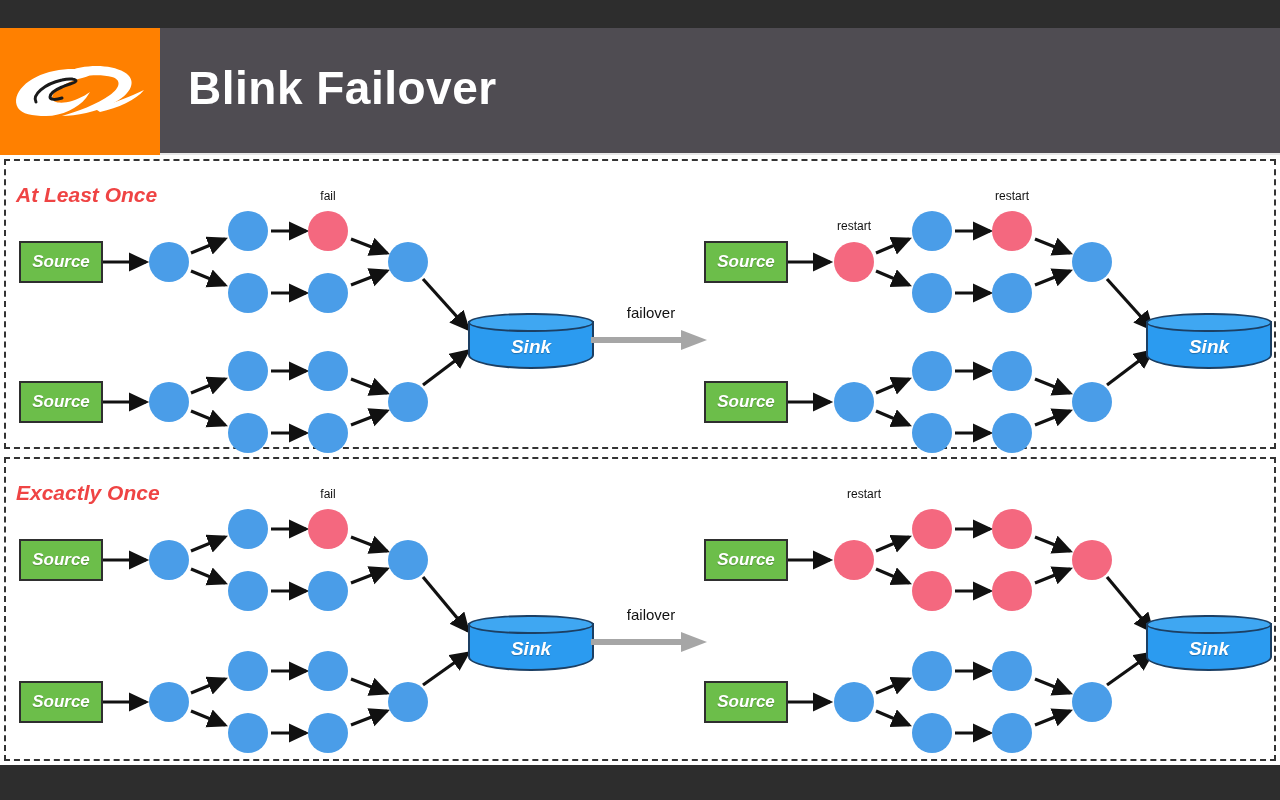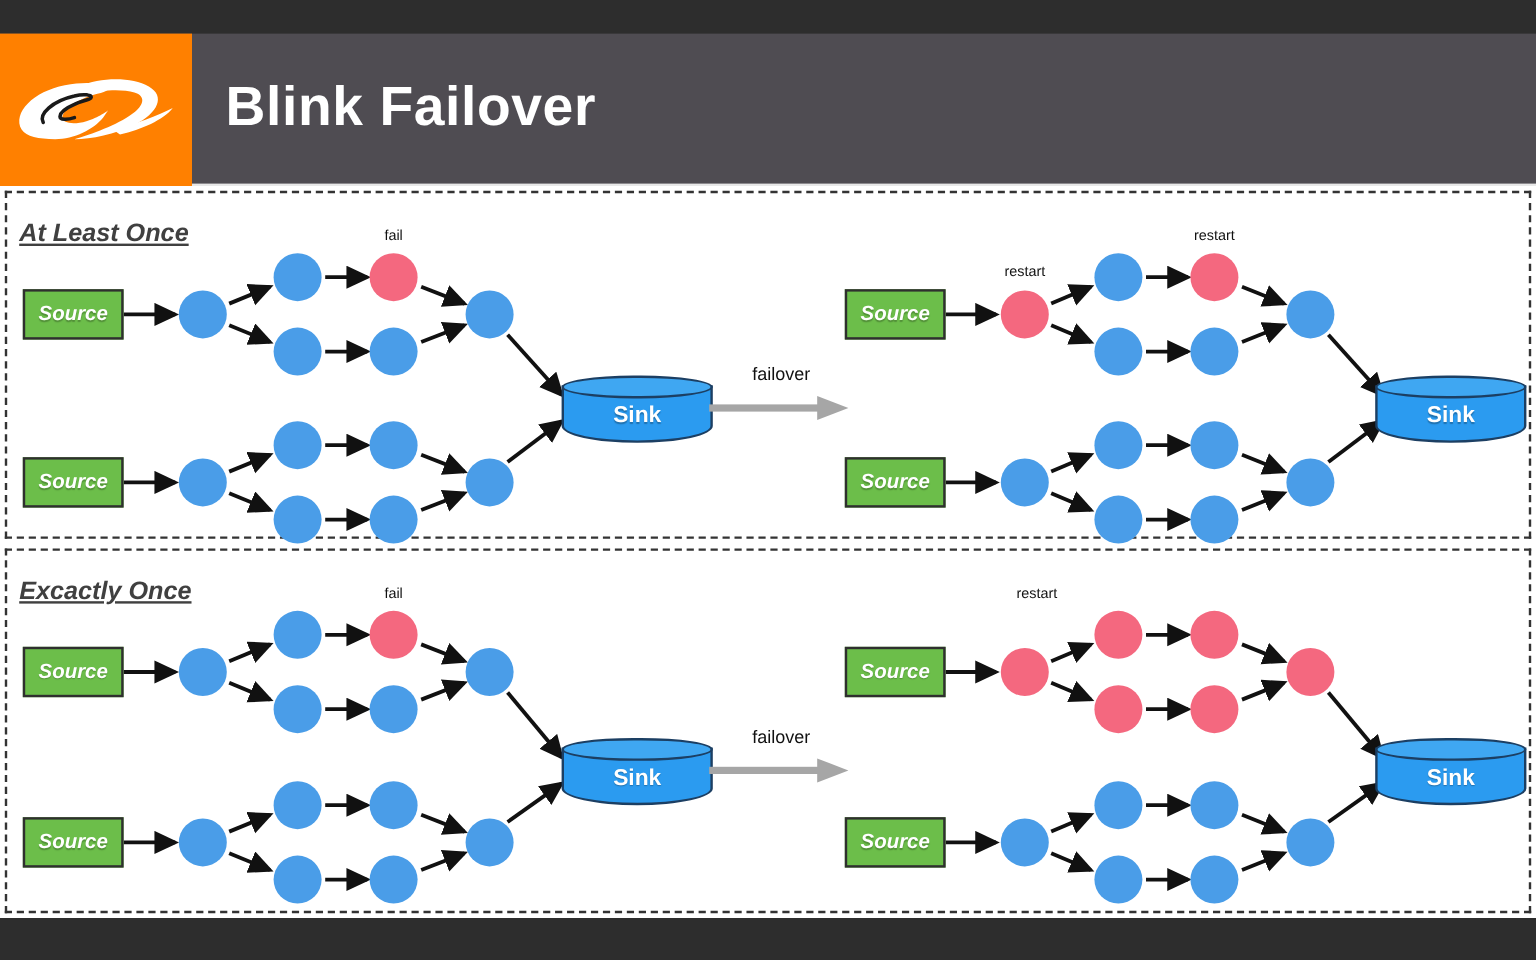--- a/index.html
+++ b/index.html
@@ -35,42 +35,42 @@
     border:2px dashed #333333;
     box-sizing:border-box;
     background:#ffffff;
   }
   #panel-alo{top:4px;height:290px;}
   #panel-eo{top:302px;height:304px;}
 
   .panel-title{
     position:absolute;left:10px;top:22px;
     font-size:21px;font-weight:bold;font-style:italic;
-    color:#404040;white-space:nowrap;text-decoration:underline;
+    color:#ef4444;white-space:nowrap;
   }
 
   
   .graph{position:absolute;left:0;top:0;width:100%;height:100%;}
   .node{
     position:absolute;width:40px;height:40px;border-radius:50%;
     margin-left:-20px;margin-top:-20px;
   }
   .node.blue{background:#4a9de8;}
   .node.red{background:#f4687f;}
 
   .srcbox{
     position:absolute;width:84px;height:42px;margin-left:-42px;margin-top:-21px;
     background:#6cbe4a;border:2px solid #2f2f2f;box-sizing:border-box;
     color:#ffffff;font-size:17px;font-weight:bold;font-style:italic;
     display:flex;align-items:center;justify-content:center;
     text-shadow:0 1px 1px rgba(0,0,0,.25);
   }
 
   .sink{
-    position:absolute;width:126px;height:56px;margin-left:-63px;margin-top:-28px;
+    position:absolute;width:126px;height:56px;margin-left:-63px;margin-top:-28px;font-style:italic;
   }
   .sink .body{
     position:absolute;left:0;top:8px;width:126px;height:48px;
     background:#2b9bf0;border:2px solid #1c3f63;box-sizing:border-box;
     border-radius:0 0 63px 63px / 0 0 14px 14px;
   }
   .sink .lid{
     position:absolute;left:0;top:0;width:126px;height:19px;
     background:#3fa7f2;border:2px solid #1c3f63;box-sizing:border-box;
     border-radius:63px/10px;

